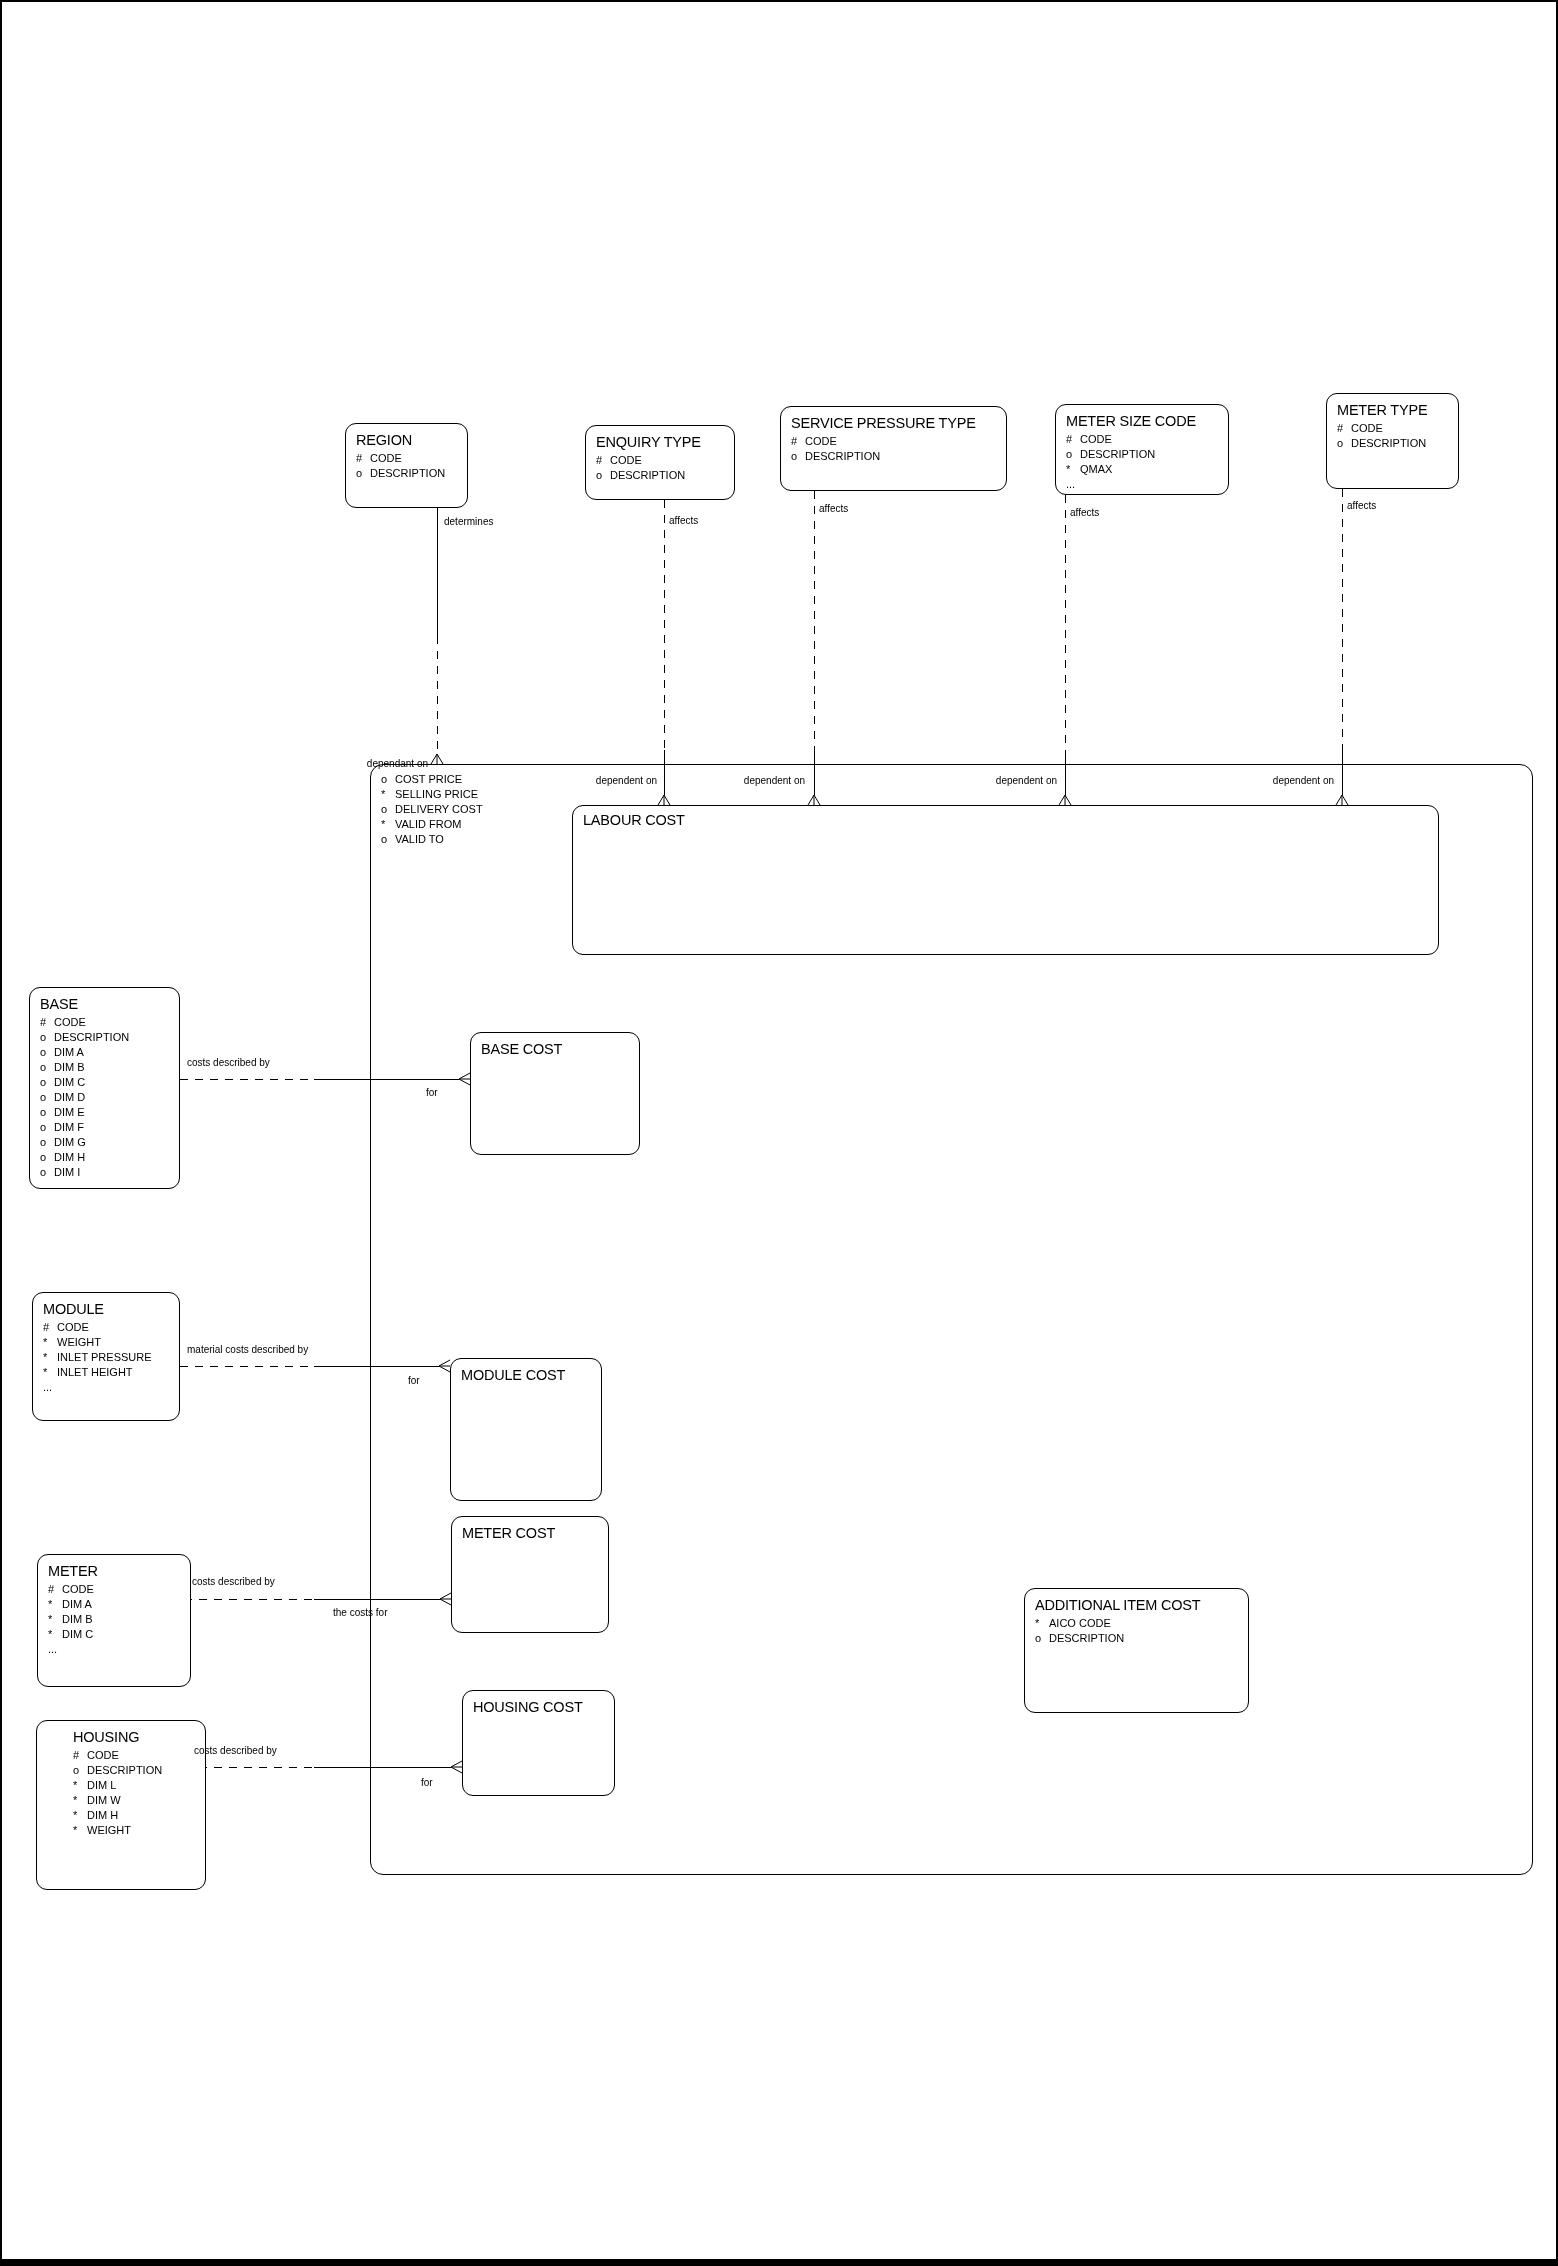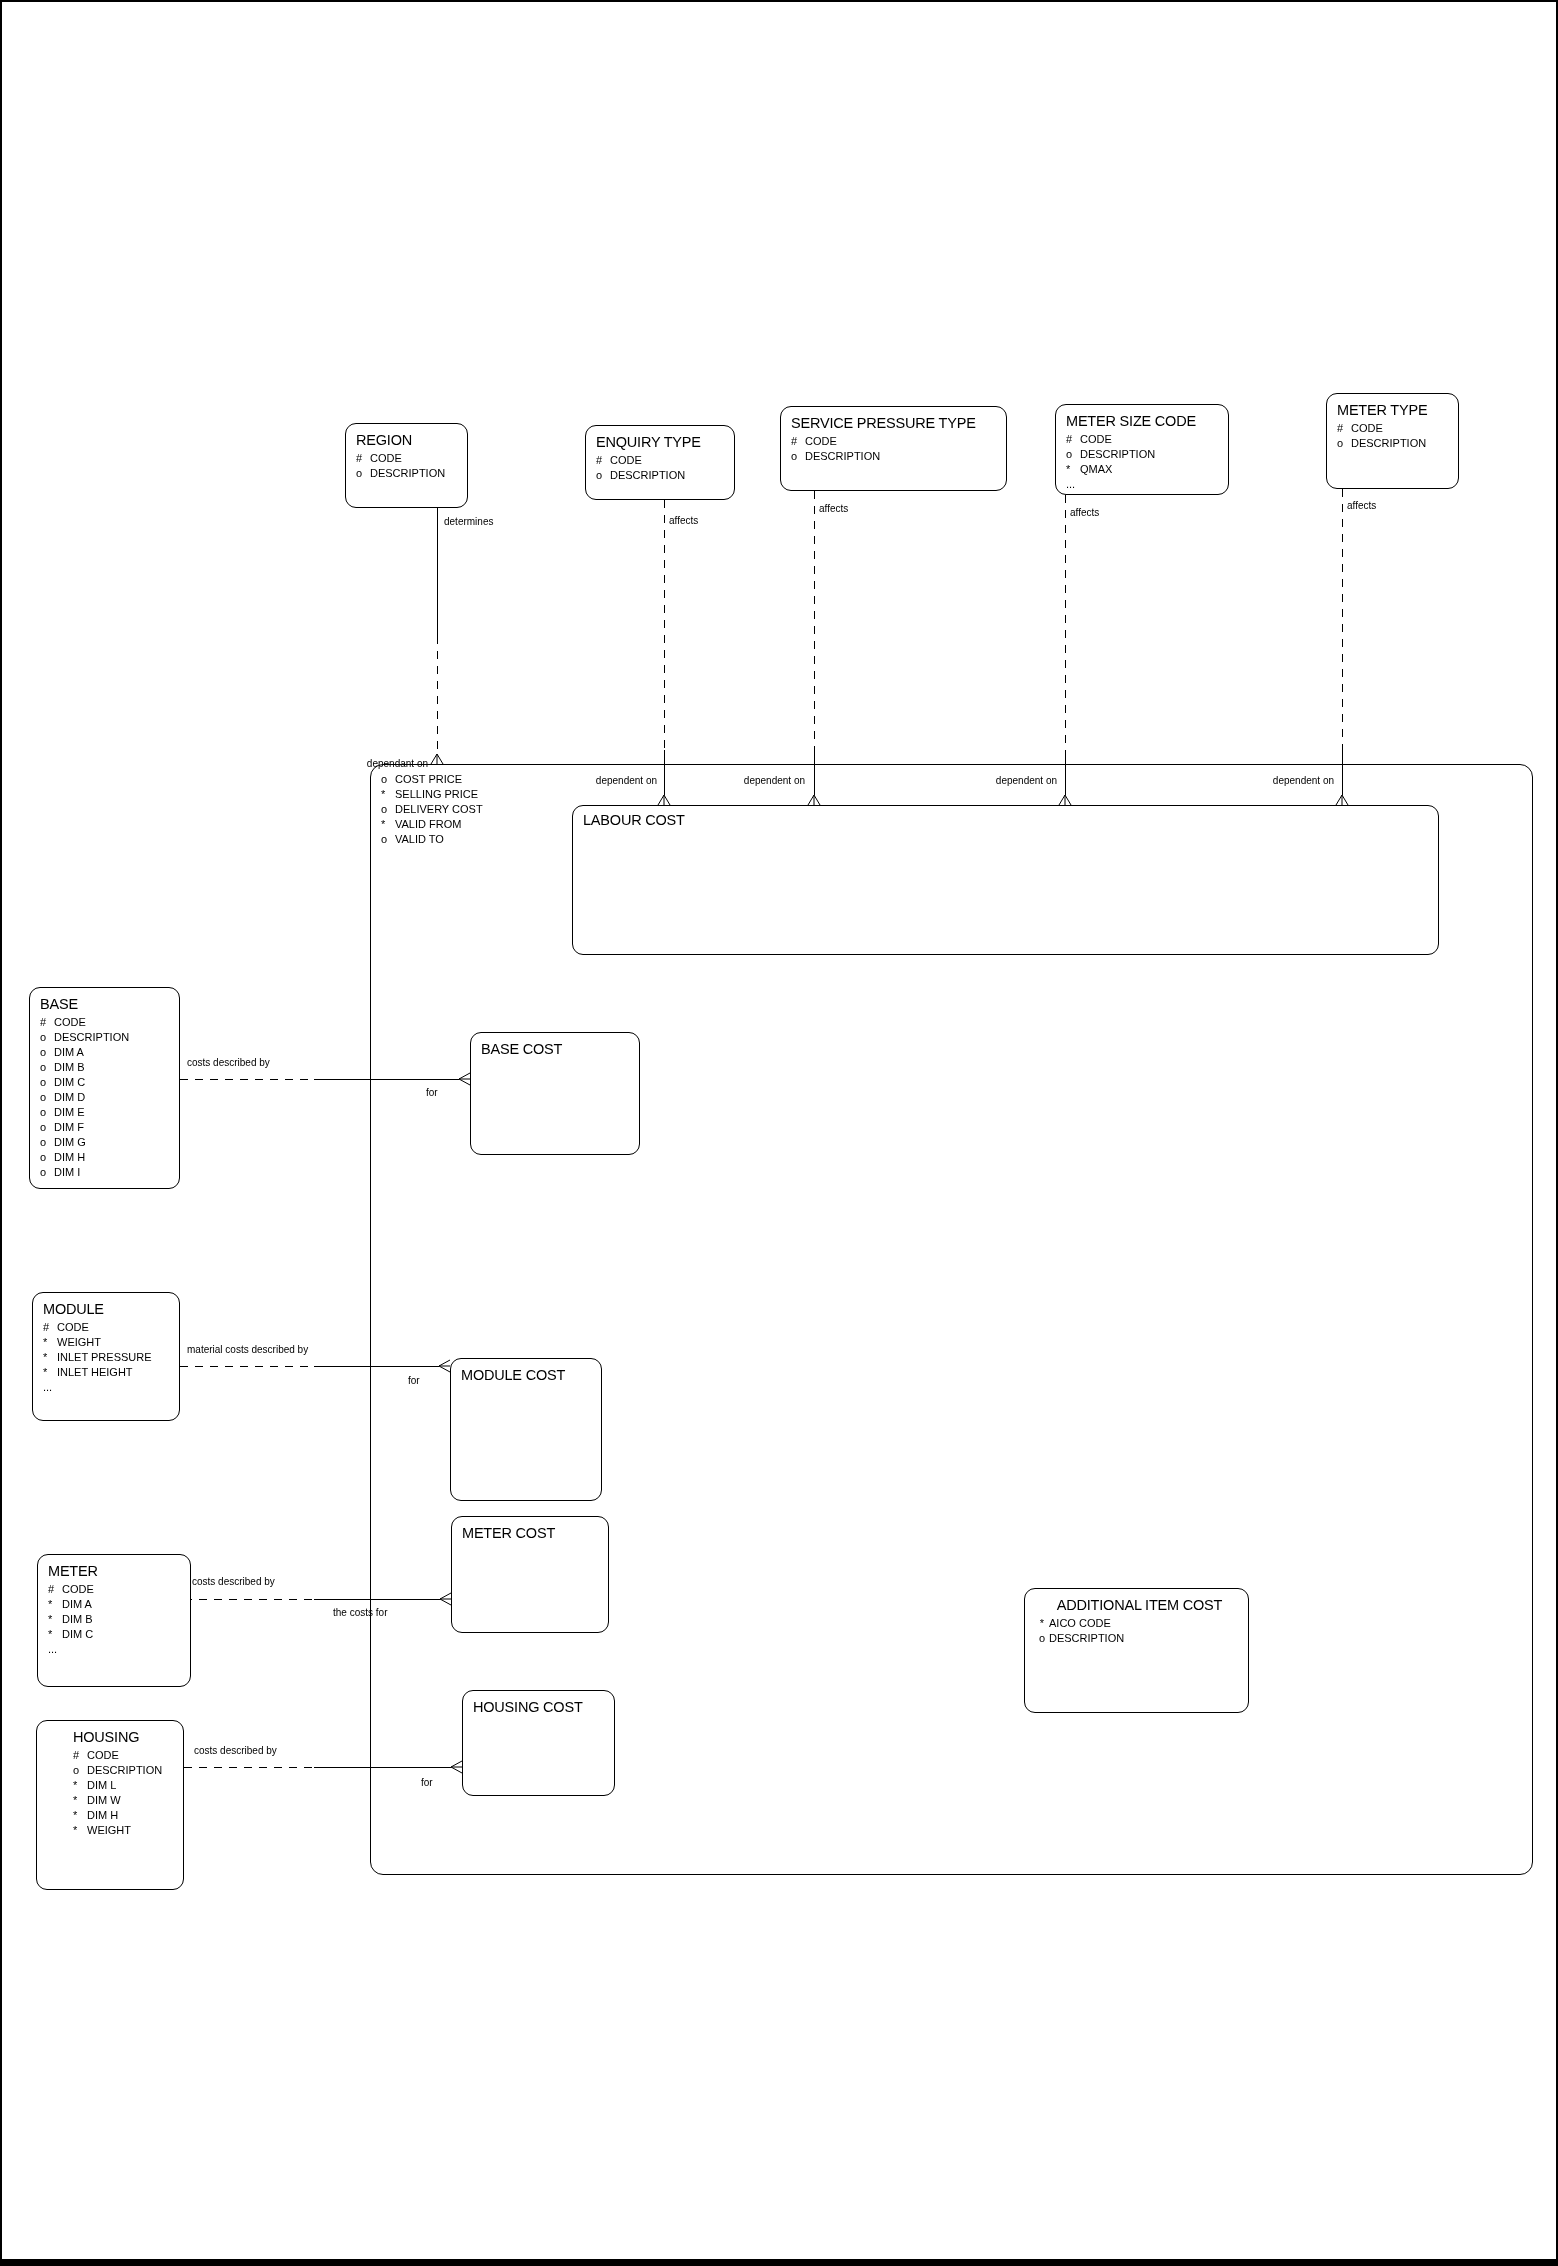--- a/index.html
+++ b/index.html
@@ -230,21 +230,21 @@
   </div>
 
   <div class="entity" style="left:449px;top:1514px;width:158px;height:117px;">
     <div class="entity-title">METER COST</div>
   </div>
 
   <div class="entity" style="left:460px;top:1688px;width:153px;height:106px;">
     <div class="entity-title">HOUSING COST</div>
   </div>
 
-  <div class="entity" style="left:1022px;top:1586px;width:225px;height:125px;text-align:center;">
+  <div class="entity" style="left:1022px;top:1586px;width:225px;height:125px;">
     <div class="entity-title">ADDITIONAL ITEM COST</div>
     <div>
         <div class="attr-row">
           <span class="attr-prefix">*</span>
           <span class="attr-name">AICO CODE</span>
         </div>
         <div class="attr-row">
           <span class="attr-prefix">o</span>
           <span class="attr-name">DESCRIPTION</span>
         </div>
@@ -346,21 +346,21 @@
           <span class="attr-prefix">*</span>
           <span class="attr-name">DIM C</span>
         </div>
         <div class="attr-row">
           <span class="attr-prefix">...</span>
           <span class="attr-name"></span>
         </div>
       </div>
   </div>
 
-  <div class="entity" style="left:34px;top:1718px;width:148px;height:170px;padding-left:36px;">
+  <div class="entity" style="left:34px;top:1718px;width:170px;height:170px;padding-left:36px;">
     <div class="entity-title">HOUSING</div>
     <div>
         <div class="attr-row">
           <span class="attr-prefix">#</span>
           <span class="attr-name">CODE</span>
         </div>
         <div class="attr-row">
           <span class="attr-prefix">o</span>
           <span class="attr-name">DESCRIPTION</span>
         </div>

